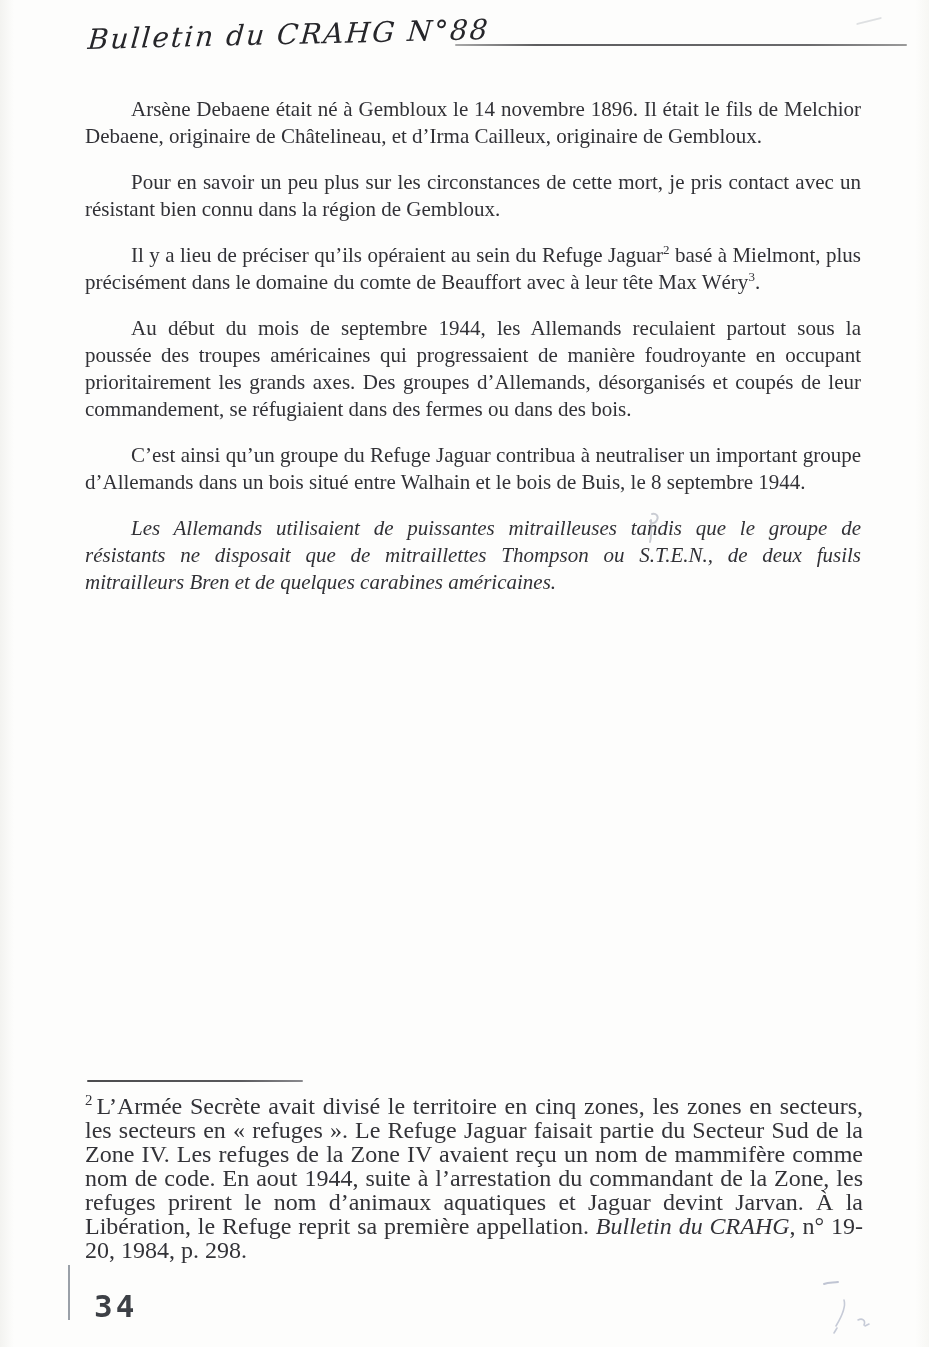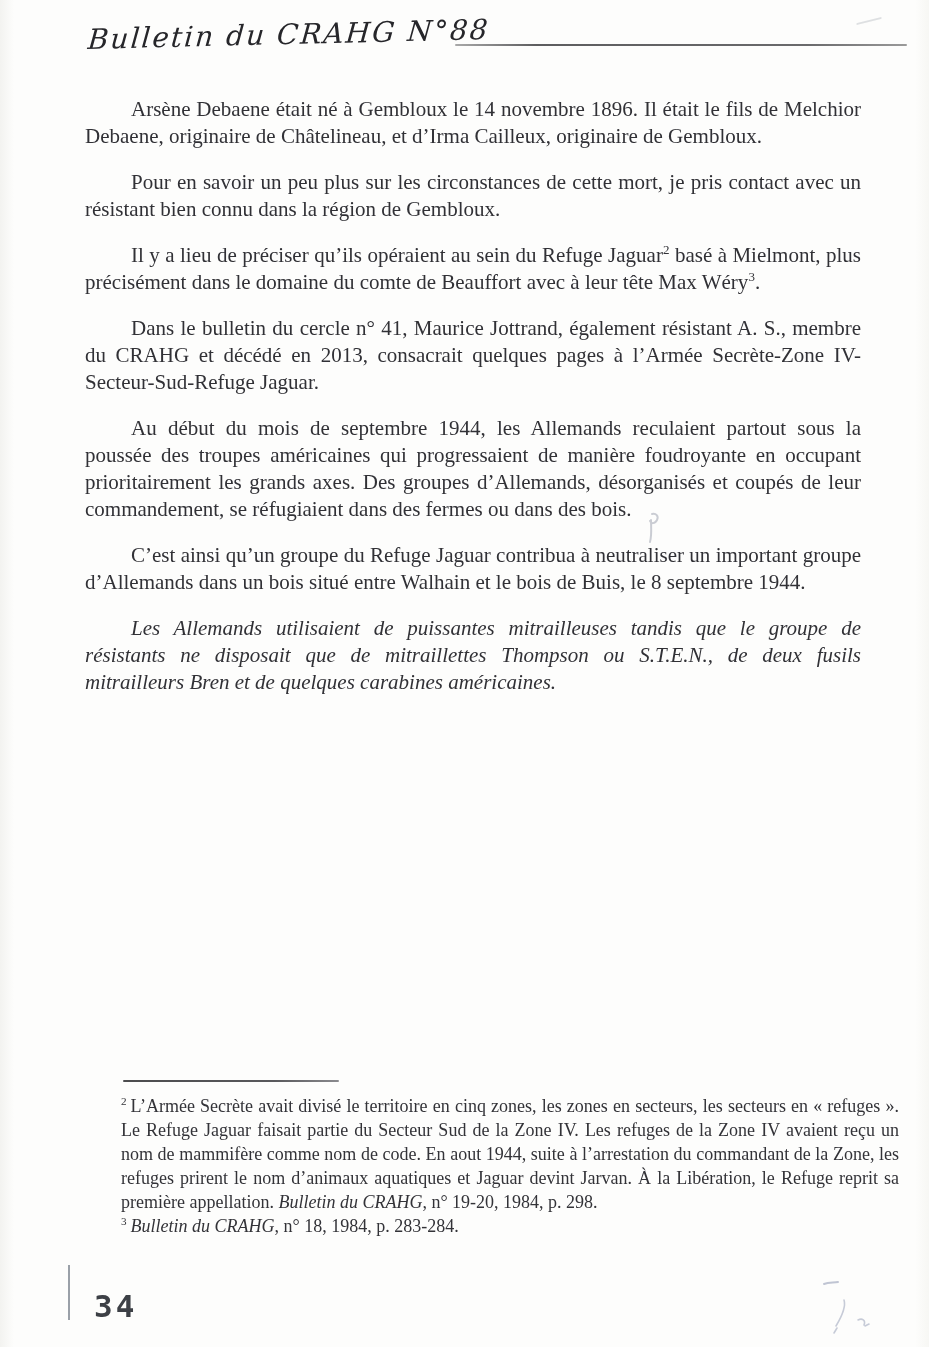--- a/index.html
+++ b/index.html
@@ -47,24 +47,23 @@
   .article p:last-child{margin-bottom:0;font-style:italic;}
   sup.fnref{
     font-size:0.62em;
     vertical-align:super;
     line-height:0;
   }
 
   
   .footnotes{
     position:absolute;left:85px;top:1072px;width:778px;
-    font-size:18px;line-height:24px;
+    font-size:24px;line-height:24px;
     text-align:justify;
     color:#333338;
-    margin-left:36px;
   }
   .fn-sep{
     width:216px;height:2px;
     background:linear-gradient(to right,#4c4c4e,#59595c 70%,#8a8a8e);
     margin:8px 0 12px 2px;
     border-radius:1px;
   }
   .footnotes p{margin:0;}
   sup.fnmark{
     font-size:0.62em;
@@ -101,30 +100,28 @@
 
 <div class="page">
 
   <div class="hw-title">Bulletin du CRAHG N°88</div>
   <div class="header-rule"></div>
 
   <div class="article">
     <p>Arsène Debaene était né à Gembloux le 14 novembre 1896. Il était le fils de Melchior Debaene, originaire de Châtelineau, et d’Irma Cailleux, originaire de Gembloux.</p>
     <p>Pour en savoir un peu plus sur les circonstances de cette mort, je pris contact avec un résistant bien connu dans la région de Gembloux.</p>
     <p><span>Il y a lieu de préciser qu’ils opéraient au sein du Refuge Jaguar</span><sup class="fnref">2</sup><span> basé à Mielmont, plus précisément dans le domaine du comte de Beauffort avec à leur tête Max Wéry</span><sup class="fnref">3</sup><span>.</span></p>
-    <p>Dans le bulletin du cercle n° 41, Maurice Jottrand, également résistant A. S., membre du CRAHG et décédé en 2013, consacrait quelques pages à l’Armée Secrète-Zone IV-Secteur-Sud-Refuge Jaguar.</p>
     <p>Au début du mois de septembre 1944, les Allemands reculaient partout sous la poussée des troupes américaines qui progressaient de manière foudroyante en occupant prioritairement les grands axes. Des groupes d’Allemands, désorganisés et coupés de leur commandement, se réfugiaient dans des fermes ou dans des bois.</p>
     <p>C’est ainsi qu’un groupe du Refuge Jaguar contribua à neutraliser un important groupe d’Allemands dans un bois situé entre Walhain et le bois de Buis, le 8 septembre 1944.</p>
     <p>Les Allemands utilisaient de puissantes mitrailleuses tandis que le groupe de résistants ne disposait que de mitraillettes Thompson ou S.T.E.N., de deux fusils mitrailleurs Bren et de quelques carabines américaines.</p>
   </div>
 
   <div class="footnotes">
     <div class="fn-sep"></div>
     <p class="fn"><sup class="fnmark">2</sup><span>L’Armée Secrète avait divisé le territoire en cinq zones, les zones en secteurs, les secteurs en « refuges ». Le Refuge Jaguar faisait partie du Secteur Sud de la Zone IV. Les refuges de la Zone IV avaient reçu un nom de mammifère comme nom de code. En aout 1944, suite à l’arrestation du commandant de la Zone, les refuges prirent le nom d’animaux aquatiques et Jaguar devint Jarvan. À la Libération, le Refuge reprit sa première appellation. </span><i>Bulletin du CRAHG</i><span>, n° 19-20, 1984, p. 298.</span></p>
-    <p class="fn"><sup class="fnmark">3</sup><i>Bulletin du CRAHG</i><span>, n° 18, 1984, p. 283-284.</span></p>
   </div>
 
   <div class="margin-line"></div>
   <div class="page-number">34</div>
 
   <div class="artifact mark-top-right"></div>
   <svg class="artifact smudge-mid" width="22" height="34" viewBox="0 0 22 34">
     <path d="M9 3 C13 2 16 5 14 9 C12 13 8 13 7 10 M8 9 C8 16 9 24 7 31" fill="none" stroke="#8d93a2" stroke-width="2" stroke-linecap="round"></path>
   </svg>
   <svg class="artifact pen-bottom-right" width="80" height="66" viewBox="0 0 80 66">

